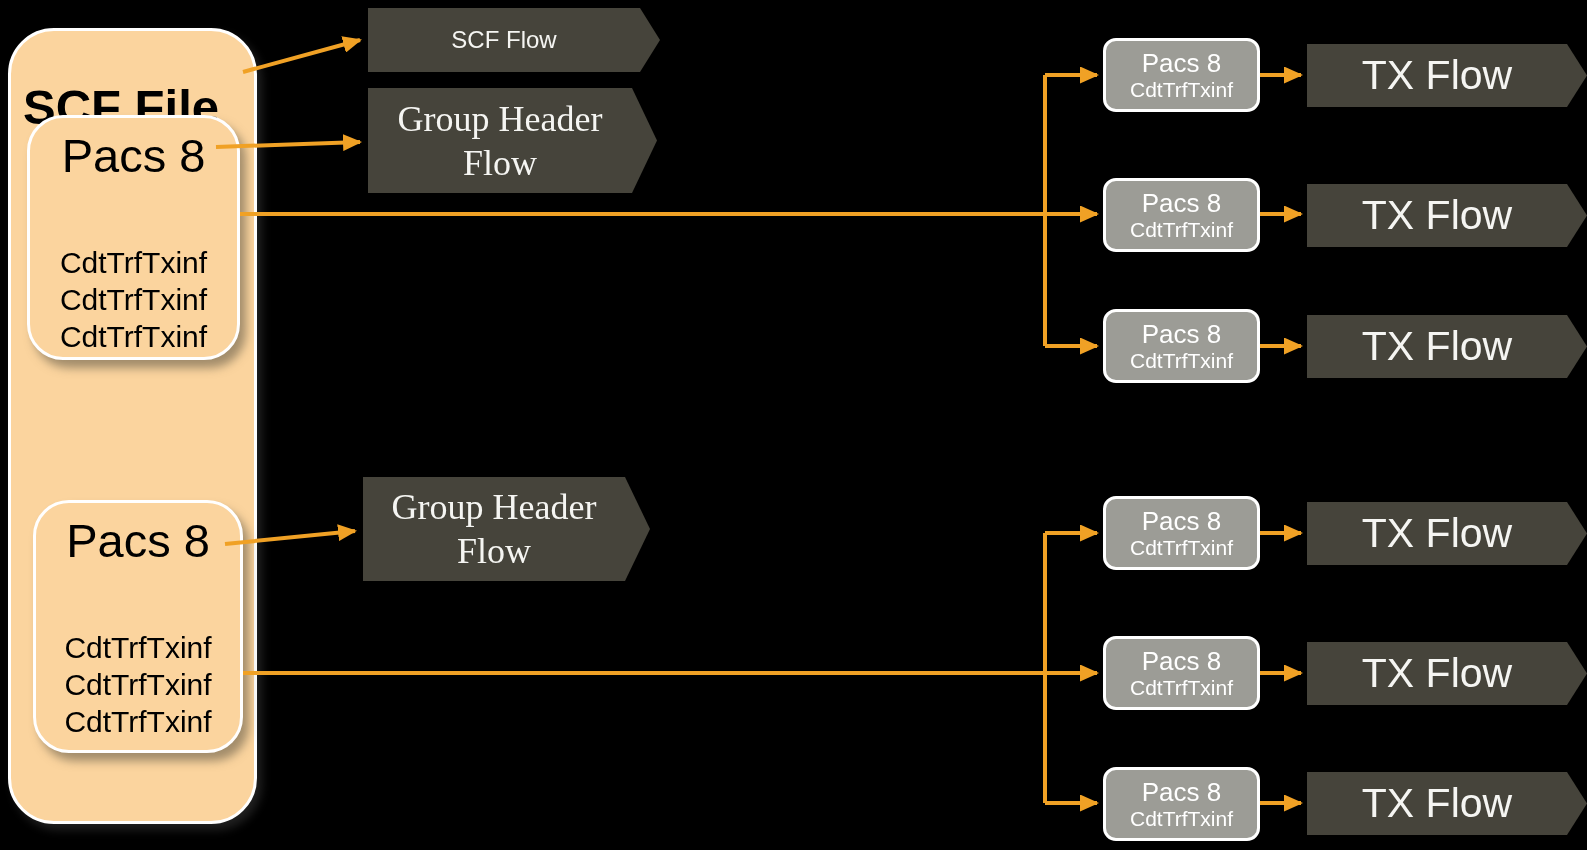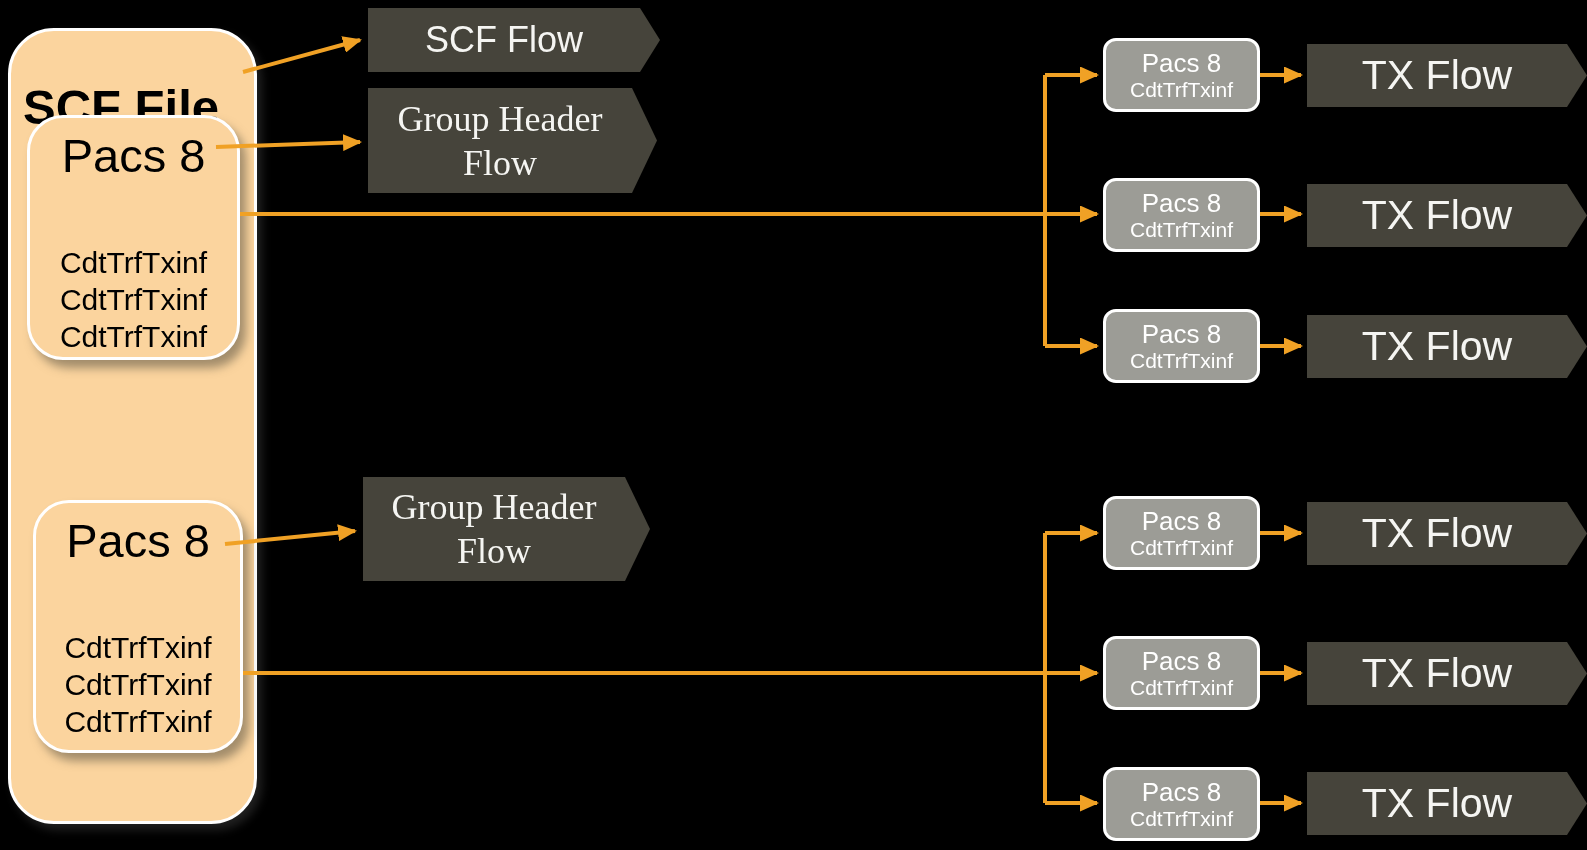--- a/index.html
+++ b/index.html
@@ -25,21 +25,21 @@
   .batch-1{left:27px;top:115px;width:213px;height:245px;}
   .batch-2{left:33px;top:500px;width:210px;height:253px;}
   .batch-title{position:absolute;left:0;right:0;top:14px;text-align:center;font-size:47px;color:#000;line-height:1;}
   .batch-lines{position:absolute;left:0;right:0;top:126px;text-align:center;font-size:30px;line-height:37px;color:#000;}
   
   .chev{
     position:absolute;background:#46443B;color:#F5F5F2;
     display:flex;align-items:center;justify-content:center;text-align:center;
     box-sizing:border-box;
   }
-  .chev-scf{left:368px;top:8px;width:292px;height:64px;font-size:36px;
+  .chev-scf{left:368px;top:8px;width:292px;height:64px;font-size:24px;
     clip-path:polygon(0 0,calc(100% - 20px) 0,100% 50%,calc(100% - 20px) 100%,0 100%);padding-right:20px;}
   .chev-ghf-top{left:368px;top:88px;width:289px;height:105px;font-size:36px;line-height:44px;
     clip-path:polygon(0 0,calc(100% - 25px) 0,100% 50%,calc(100% - 25px) 100%,0 100%);padding-right:25px;}
   .chev-ghf-bot{left:363px;top:477px;width:287px;height:104px;font-size:36px;line-height:44px;
     clip-path:polygon(0 0,calc(100% - 25px) 0,100% 50%,calc(100% - 25px) 100%,0 100%);padding-right:25px;}
   .chev-ghf-top span,.chev-ghf-bot span{display:inline-block;width:230px;font-family:Liberation Serif, serif;}
   .chev-tx{left:1307px;width:280px;height:63px;font-size:41px;
     clip-path:polygon(0 0,calc(100% - 20px) 0,100% 50%,calc(100% - 20px) 100%,0 100%);padding-right:20px;}
   .tx-a{top:44px;} .tx-b{top:184px;} .tx-c{top:315px;}
   .tx-d{top:502px;} .tx-e{top:642px;} .tx-f{top:772px;}

